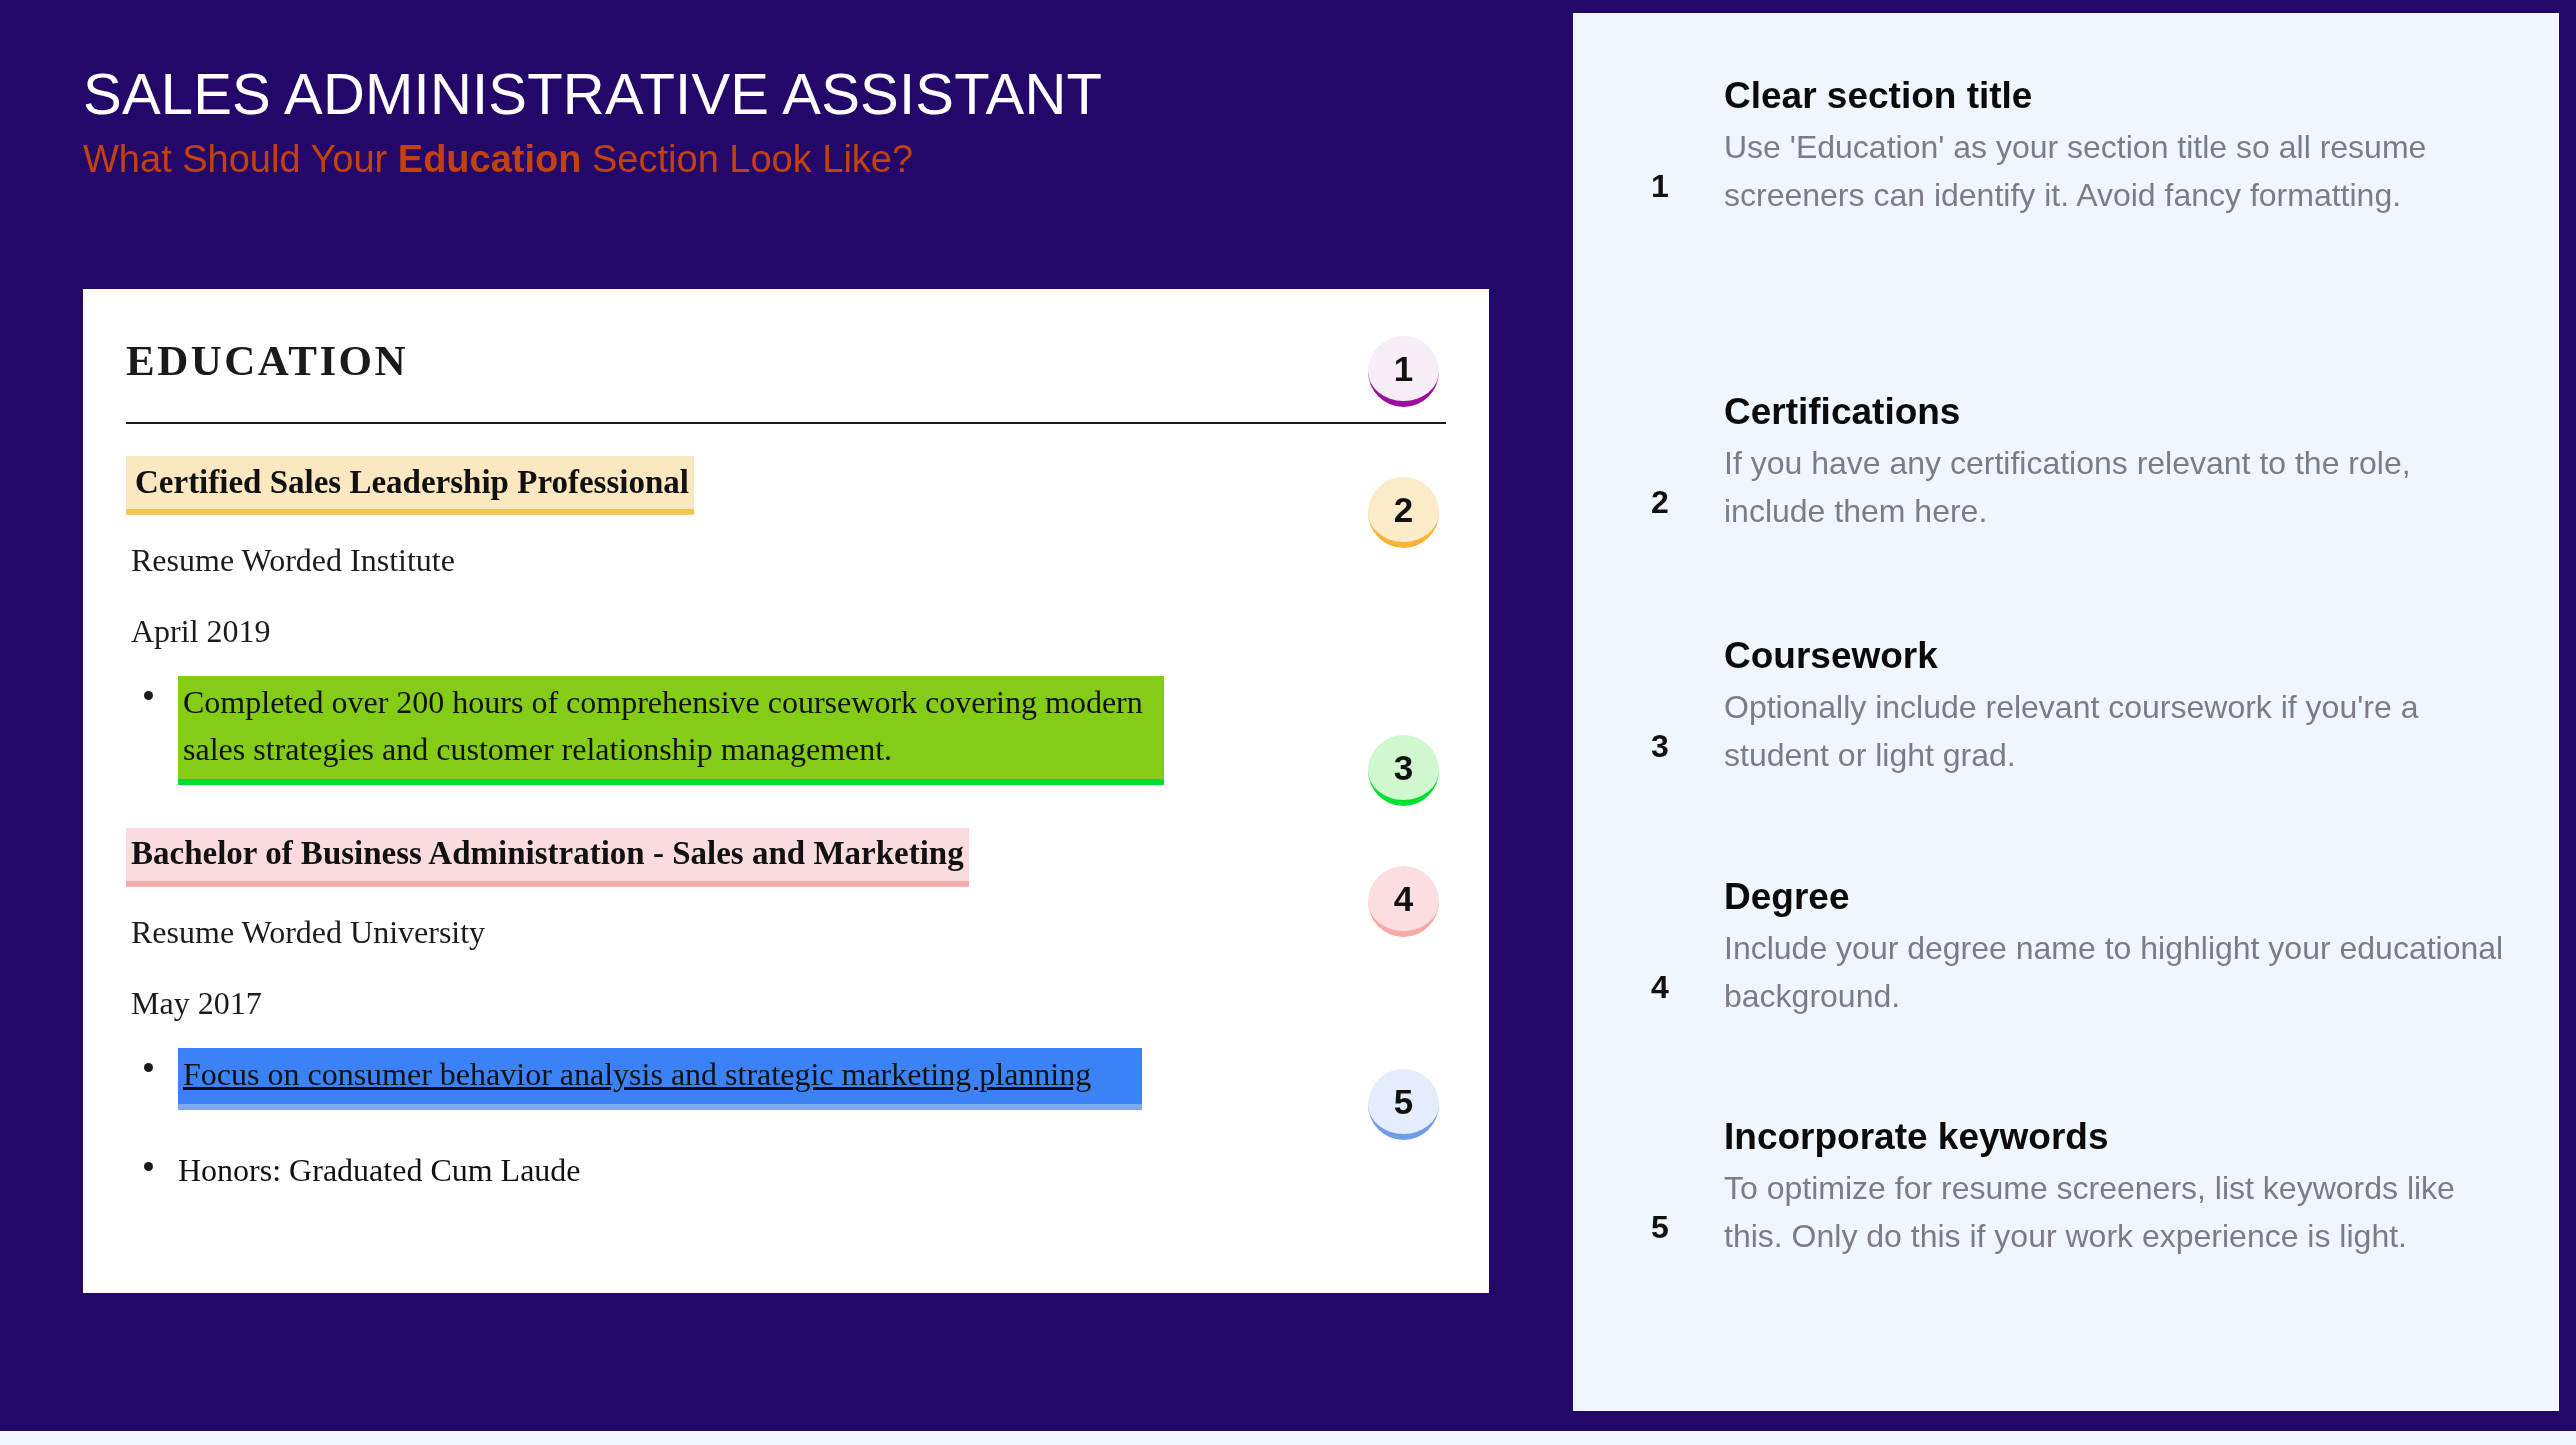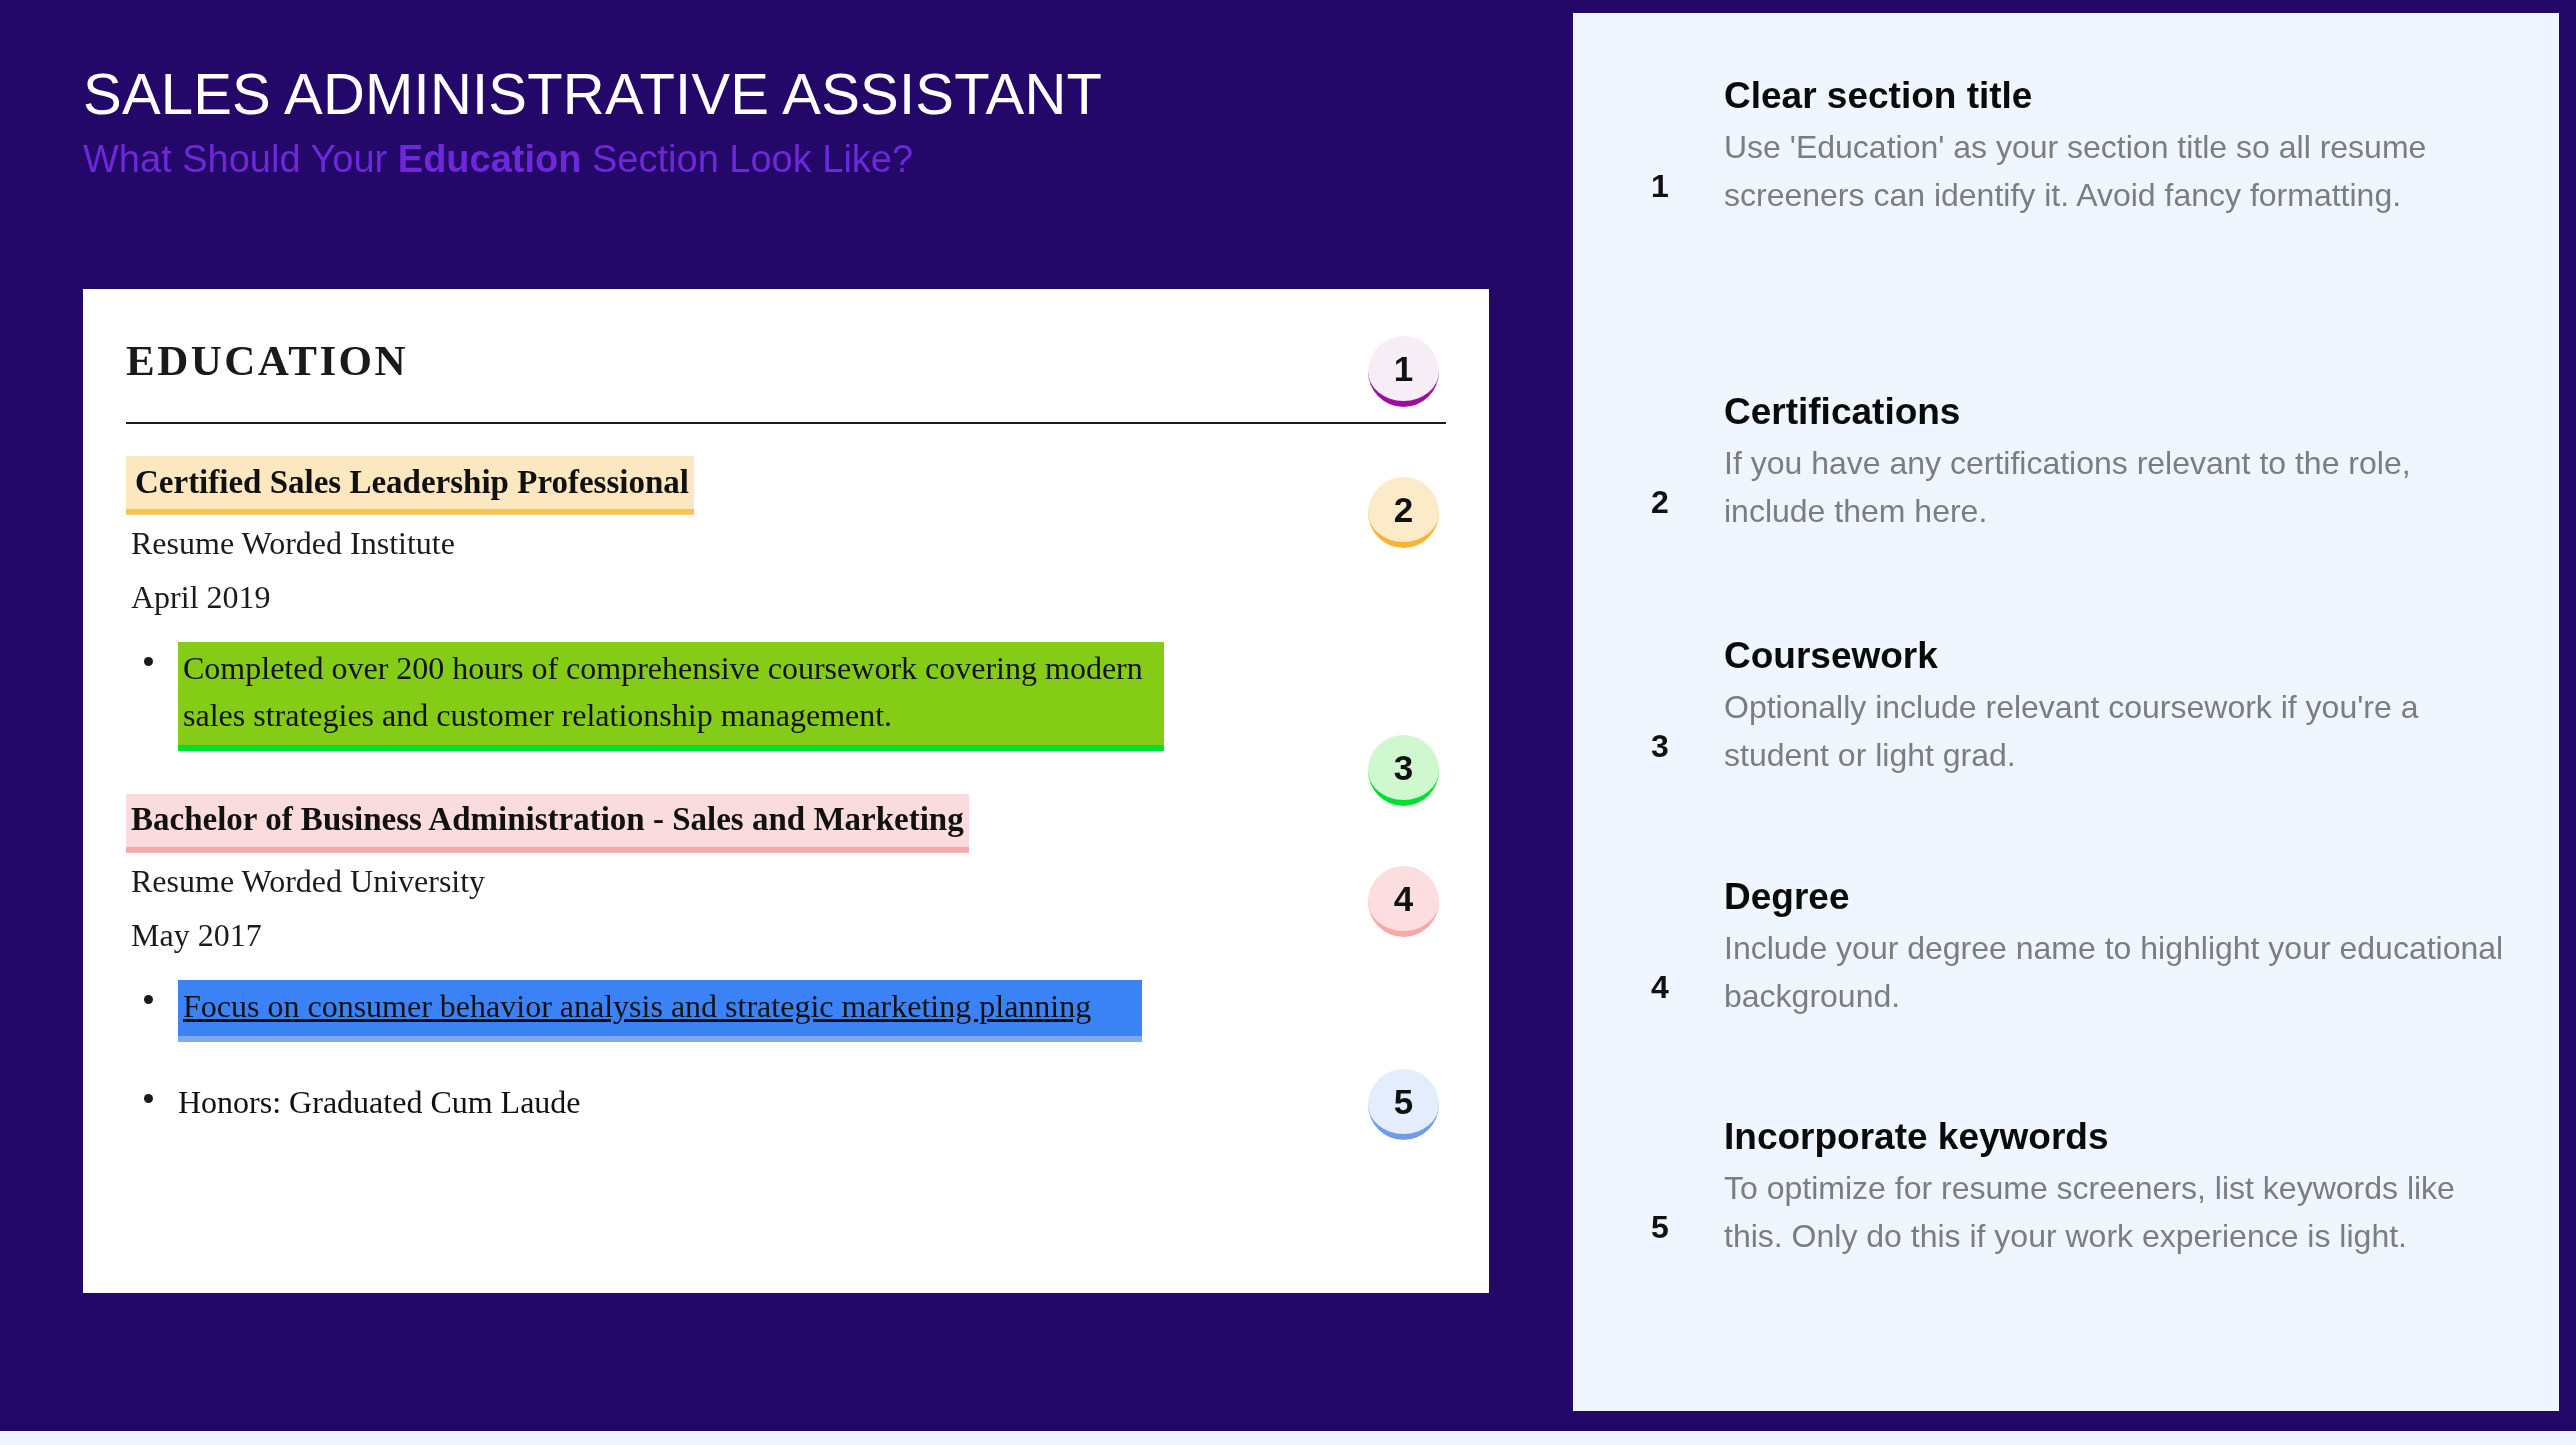--- a/index.html
+++ b/index.html
@@ -18,21 +18,21 @@
   }
 
   
   .header{position:absolute;left:83px;top:65px;width:1429px;}
   .title{
     font-size:58px;font-weight:normal;color:#FFFFFF;
     letter-spacing:0.2px;line-height:1.0;margin:0;
     white-space:nowrap;
   }
   .subtitle{
-    font-size:38px;color:#6d28d9;font-weight:normal;
+    font-size:38px;color:#c2410c;font-weight:normal;
     margin:15px 0 0 0;line-height:1.12;white-space:nowrap;
   }
   .subtitle b{font-weight:bold;}
 
   
   .resume-card{
     position:absolute;left:83px;top:289px;
     width:1406px;height:1004px;
     background:#FFFFFF;
   }
@@ -54,21 +54,21 @@
     font-size:33px;font-weight:bold;color:#111111;
     line-height:1.35;display:inline-block;
     padding:3.3px 5px 5px 5px;
   }
   .hl-orange{background:#FBE7C0;box-shadow:0 5.8px 0 0 #F7C453;padding-left:9px;}
   .hl-pink{background:#FBDCDE;box-shadow:0 5.8px 0 0 #F4A9AA;}
 
   .entry-org,.entry-date{
     font-family:"Liberation Serif", serif;
     font-size:32px;color:#1B1B1B;line-height:1.25;
-    margin-top:14px;padding-left:5px;
+    margin-top:31px;padding-left:5px;
   }
 
   ul.bullets{list-style:none;margin:25px 0 0 0;padding:0;}
   ul.bullets li{
     position:relative;padding-left:52px;margin-top:18.3px;
     font-family:"Liberation Serif", serif;
     font-size:32px;color:#111111;line-height:1.45;
   }
   ul.bullets li:first-child{margin-top:0;}
   ul.bullets li .dot{

